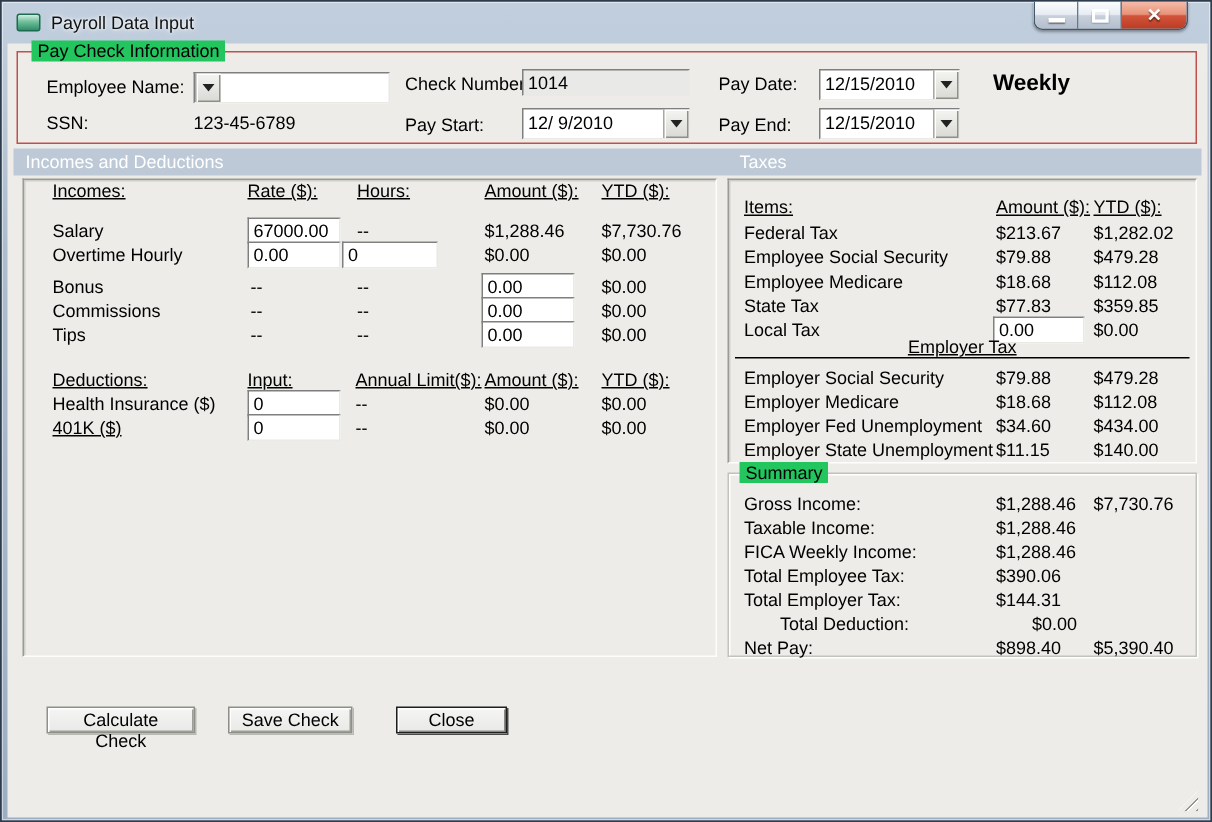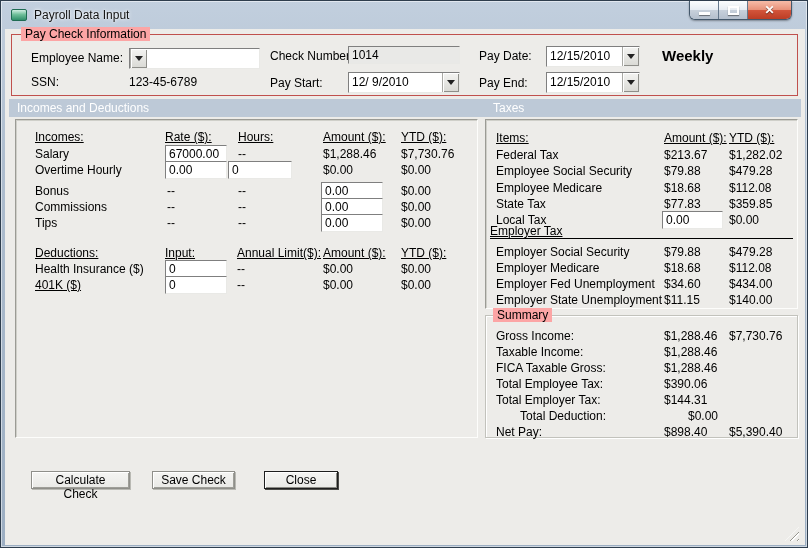--- a/index.html
+++ b/index.html
@@ -32,21 +32,21 @@
     font-weight:bold; font-size:12px; text-shadow:0 1px 1px rgba(0,0,0,.5); }
 
   
   .client { position:absolute; left:4px; top:28px; width:800px; height:516px; background:#EDECE9; }
   .lbl { position:absolute; white-space:nowrap; }
   .u { text-decoration:underline; }
 
   
   .groupbox-red { position:absolute; left:6px; top:5px; width:787px; height:62px;
     border:1px solid #C0504D; }
-  .group-label { position:absolute; top:-8px; left:9px; background:#fca5a5; padding:0 4px;
+  .group-label { position:absolute; top:-8px; left:9px; background:#22c55e; padding:0 4px;
     white-space:nowrap; }
 
   
   .tb { position:absolute; height:18px; background:#FFF; font:inherit; font-size:12px;
     border:1px solid #7F7F7F; border-bottom-color:#E9E9E6; border-right-color:#E9E9E6;
     padding:1px 3px; color:#000; }
   .tb.readonly { background:#E9E9E7; }
 
   
   .combo { position:absolute; height:21px; background:#FFF; border:1px solid #7F7F7F;
@@ -89,21 +89,21 @@
   .c-annual { left:221px; }
   .c-amt    { left:307px; }
   .c-ytd    { left:385px; }
 
   
   .t-name { left:10px; }
   .t-amt  { left:178px; }
   .t-ytd  { left:243px; }
 
   .emp-tax-hdr { position:absolute; left:4px; top:104px; width:303px; height:15px;
-    border-bottom:1px solid #000; text-align:left; }
+    border-bottom:1px solid #000; text-align:center; }
 
   
   .btn { position:absolute; height:18px; font:inherit; color:#000; cursor:default;
     background:linear-gradient(180deg,#F5F5F3,#E9E9E6);
     border:1px solid #8F8F8A; box-shadow:inset 1px 1px 0 #FFFFFF, inset -1px -1px 0 #9E9E98, 1px 1px 0 #B9B9B3; }
   .btn.default { border:1px solid #1E1E1E; box-shadow:inset 1px 1px 0 #FFFFFF, inset -1px -1px 0 #8A8A84, 1px 1px 0 #4A4A46; }
 
   .resize-grip { position:absolute; left:780px; top:498px; width:14px; height:14px;
     background:repeating-linear-gradient(135deg, rgba(0,0,0,0) 0 3px, #97978F 3px 4px, #FFFFFF 4px 5px);
     clip-path:polygon(100% 0, 100% 100%, 0 100%); }
@@ -176,21 +176,21 @@
         </div>
     </div>
 
     <div class="band">
       <span class="t1">Incomes and Deductions</span>
       <span class="t2">Taxes</span>
     </div>
 
     <div class="panel panel-left">
 
-      <div class="row" style="top:10px;">
+      <div class="row" style="top:0;">
         <span class="c-name u">Incomes:</span>
         <span class="c-rate u">Rate ($):</span>
         <span class="c-hours u">Hours:</span>
         <span class="c-amt u">Amount ($):</span>
         <span class="c-ytd u">YTD ($):</span>
       </div>
 
       <div class="row" style="top:27px;">
         <span class="c-name">Salary</span>
         <span class="c-hours">--</span>
@@ -323,21 +323,21 @@
       <div class="row" style="top:13px;">
         <span class="t-name">Gross Income:</span>
         <span class="t-amt">$1,288.46</span>
         <span class="t-ytd">$7,730.76</span>
       </div>
       <div class="row" style="top:29px;">
         <span class="t-name">Taxable Income:</span>
         <span class="t-amt">$1,288.46</span>
       </div>
       <div class="row" style="top:45px;">
-        <span class="t-name">FICA Taxable Gross:</span>
+        <span class="t-name">FICA Weekly Income:</span>
         <span class="t-amt">$1,288.46</span>
       </div>
       <div class="row" style="top:61px;">
         <span class="t-name">Total Employee Tax:</span>
         <span class="t-amt">$390.06</span>
       </div>
       <div class="row" style="top:77px;">
         <span class="t-name">Total Employer Tax:</span>
         <span class="t-amt">$144.31</span>
       </div>

